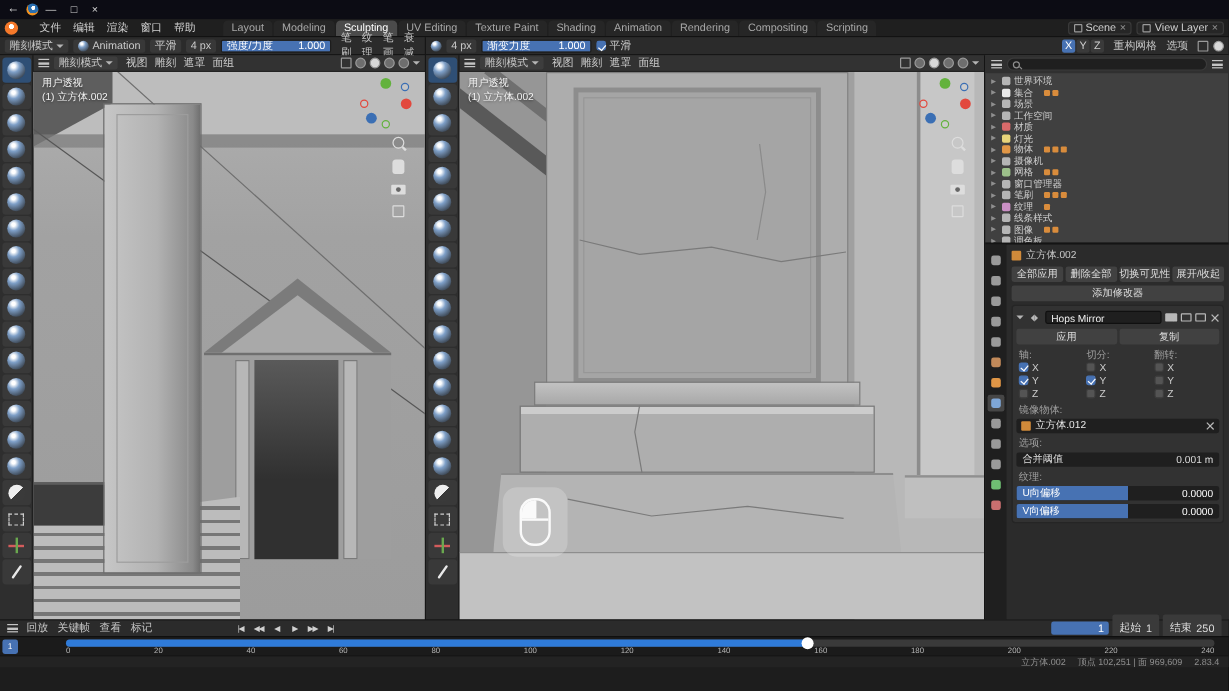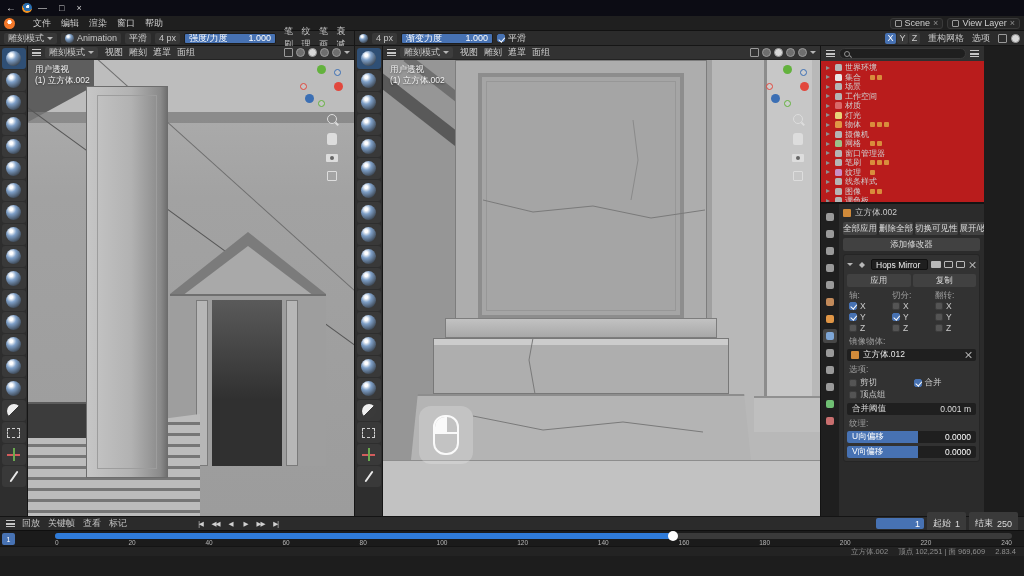--- a/index.html
+++ b/index.html
@@ -128,21 +128,21 @@
 .sr-base2{left:28px;top:334px;width:340px;height:66px;background:linear-gradient(180deg,#8d8d8d 0 2px,#b4b4b4 2px);clip-path:polygon(2% 0,98% 0,100% 100%,0 100%)}
 .sr-ground{left:0;top:400px;right:0;height:56px;background:#c2c2c2;border-top:1px solid #8d8d8d}
 .cracks{position:absolute;inset:0;z-index:3}
 .mousebadge{left:36px;top:346px;width:54px;height:58px;background:rgba(250,250,250,.22);border-radius:12px;display:flex;align-items:center;justify-content:center;z-index:6}
 .mouseic{position:relative;width:26px;height:40px;border:2px solid #fafafa;border-radius:12px}
 .mouseic::before{content:"";position:absolute;left:50%;top:0;width:2px;height:15px;background:#fafafa;transform:translateX(-50%)}
 .mouseic::after{content:"";position:absolute;left:0;right:0;top:15px;height:2px;background:#fafafa}
 .lmb{position:absolute;left:0;top:0;width:11px;height:15px;background:#fafafa;border-radius:10px 0 0 0}
 
 
-.rightpanel{width:164px;display:flex;flex-direction:column;background:#b91c1c;border-left:1px solid #141414;flex:none}
+.rightpanel{width:204px;display:flex;flex-direction:column;background:#404040;border-left:1px solid #141414;flex:none}
 .outliner{height:158px;border-bottom:2px solid #141414;display:flex;flex-direction:column}
 .outl-head{height:15px;background:#303030;display:flex;align-items:center;gap:4px;padding:0 5px}
 .ic-burger{width:9px;height:7px;border-top:1.5px solid #c5c5c5;border-bottom:1.5px solid #c5c5c5;position:relative;flex:none}
 .ic-burger::after{content:"";position:absolute;left:0;right:0;top:2px;height:1.5px;background:#c5c5c5}
 .search{flex:1;height:11px;background:#1f1f1f;border:1px solid #3a3a3a;border-radius:6px;position:relative}
 .ic-search{width:6px;height:6px;border:1.2px solid #8f8f8f;border-radius:50%;position:absolute;left:4px;top:2px}
 .ic-search::after{content:"";position:absolute;width:3px;height:1.2px;background:#8f8f8f;transform:rotate(45deg);right:-2.5px;bottom:-1px}
 .outl-rows{flex:1;overflow:hidden;padding:2px 2px}
 .orow{display:flex;align-items:center;gap:3px;height:9.5px;padding-left:3px;font-size:8px}
 .exp{width:0;height:0;border:2.5px solid transparent;border-left:4px solid #8f8f8f;flex:none}
@@ -241,20 +241,33 @@
 
   <div class="menubar">
     <span class="mlogo"></span>
     <span class="tsmenus">
 
     <span class="mmenu">文件</span>
         <span class="mmenu">编辑</span>
         <span class="mmenu">渲染</span>
         <span class="mmenu">窗口</span>
         <span class="mmenu">帮助</span>
+      </span>
+    <span class="wtabs">
+
+    <span class="wtab">Layout</span>
+        <span class="wtab">Modeling</span>
+        <span class="wtab active">Sculpting</span>
+        <span class="wtab">UV Editing</span>
+        <span class="wtab">Texture Paint</span>
+        <span class="wtab">Shading</span>
+        <span class="wtab">Animation</span>
+        <span class="wtab">Rendering</span>
+        <span class="wtab">Compositing</span>
+        <span class="wtab">Scripting</span>
       </span>
     <span class="mright">
       <span class="pill">
         <span class="pic"></span>
         <span>Scene</span>
         <span class="px">×</span>
       </span>
       <span class="pill">
         <span class="pic"></span>
         <span>View Layer</span>
@@ -813,35 +826,20 @@
                   </div>
               </div>
             </div>
             <div class="seclabel">镜像物体:</div>
             <div class="objfield">
               <span class="cubeic"></span>
               <span>立方体.012</span>
               <span class="ic-x"></span>
             </div>
             <div class="seclabel">选项:</div>
-            <div class="optgrid">
-
-            <label class="cb">
-                  <span class="box"></span>
-                  <span class="cbl">剪切</span>
-                </label>
-                <label class="cb on">
-                  <span class="box"></span>
-                  <span class="cbl">合并</span>
-                </label>
-                <label class="cb">
-                  <span class="box"></span>
-                  <span class="cbl">顶点组</span>
-                </label>
-              </div>
             <div class="valrow">
               <span>合并阈值</span>
               <span>0.001 m</span>
             </div>
             <div class="seclabel">纹理:</div>
             <div class="bluerow">
               <span class="bfill"></span>
               <span>U向偏移</span>
               <span>0.0000</span>
             </div>

